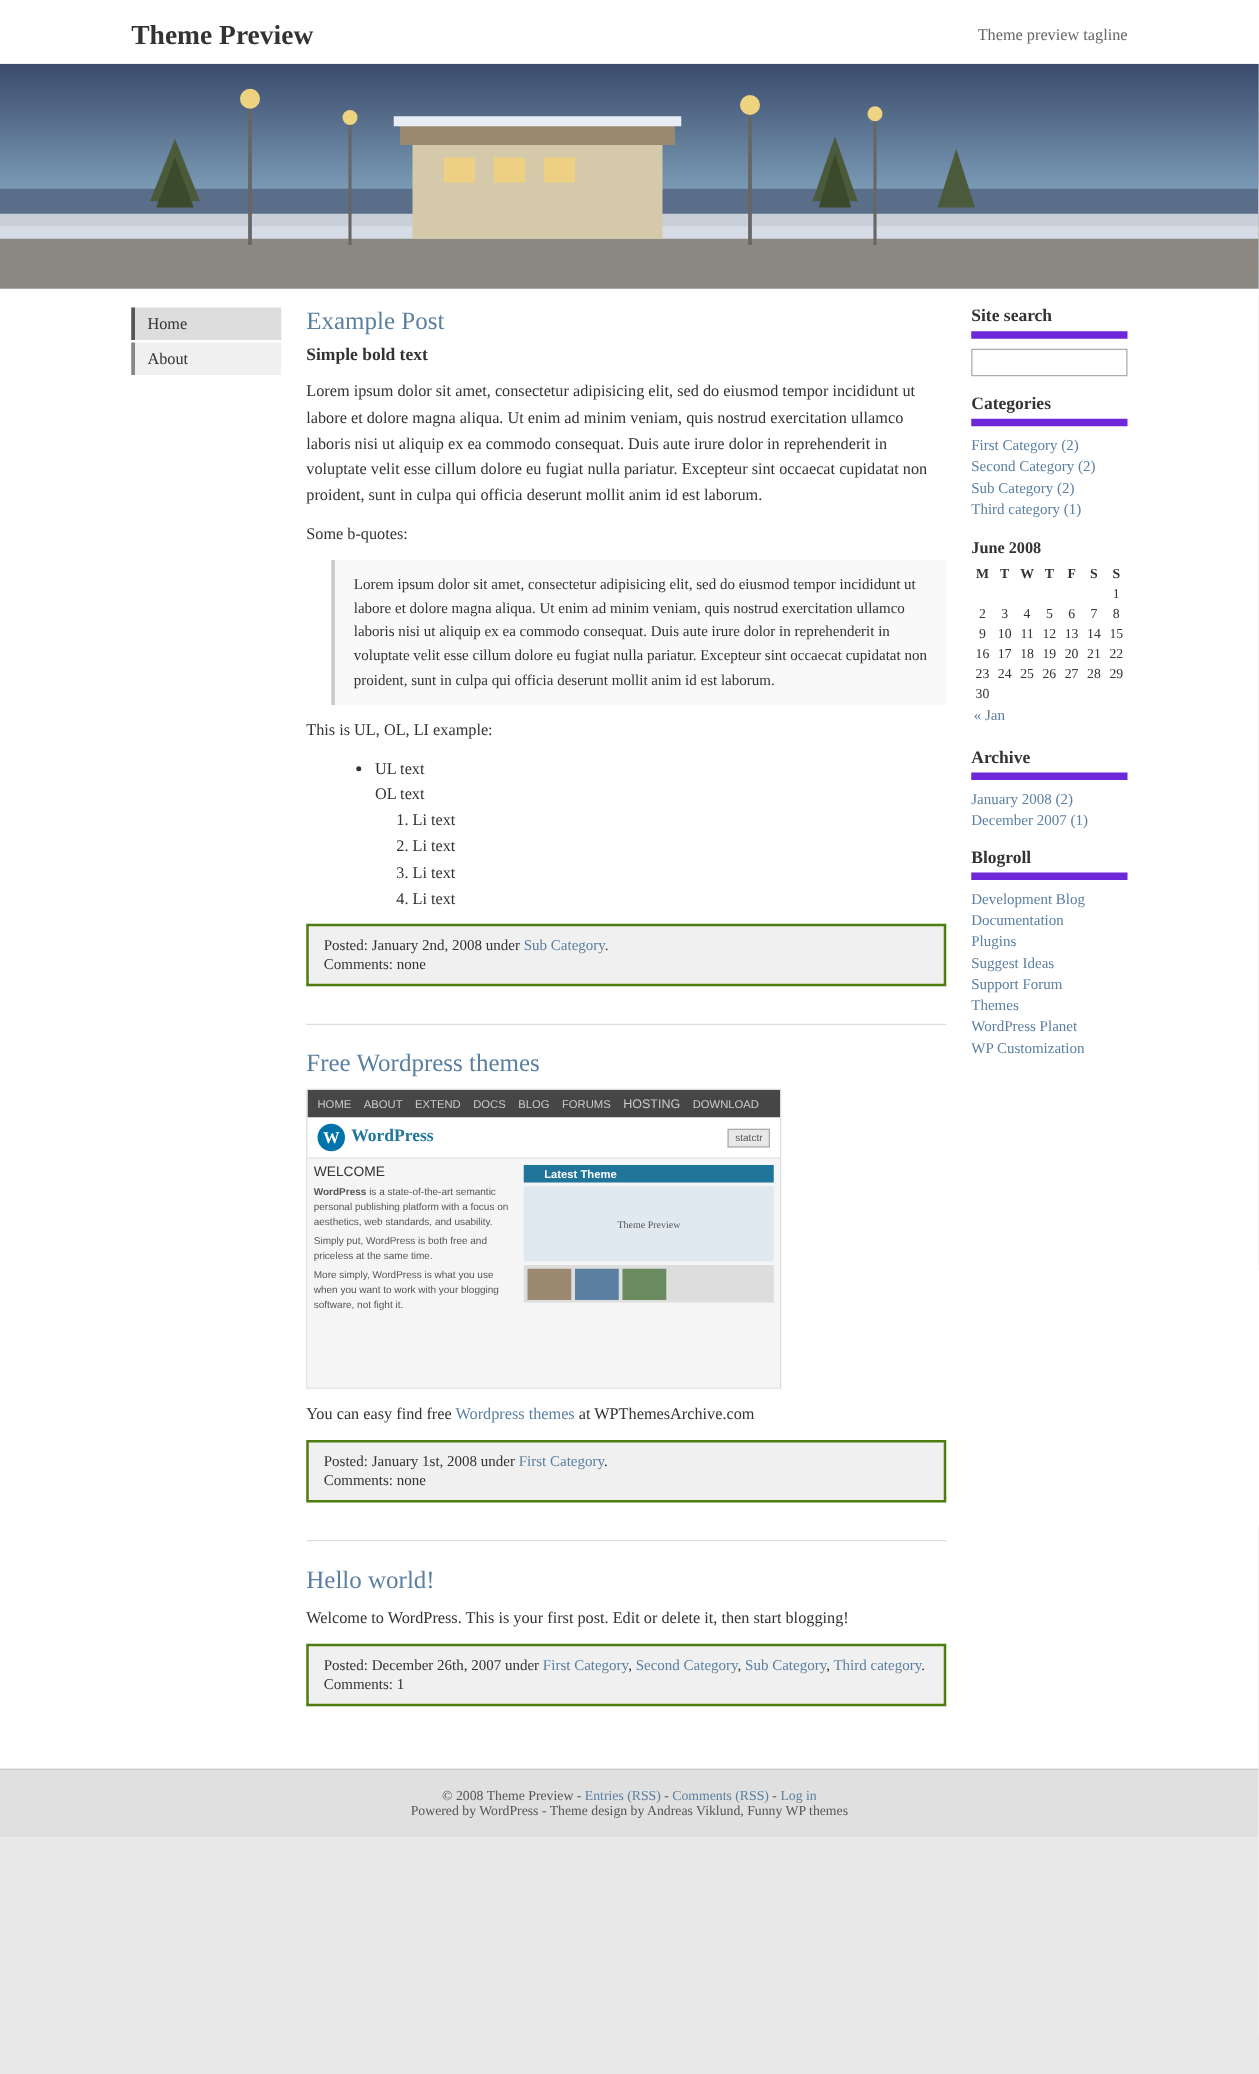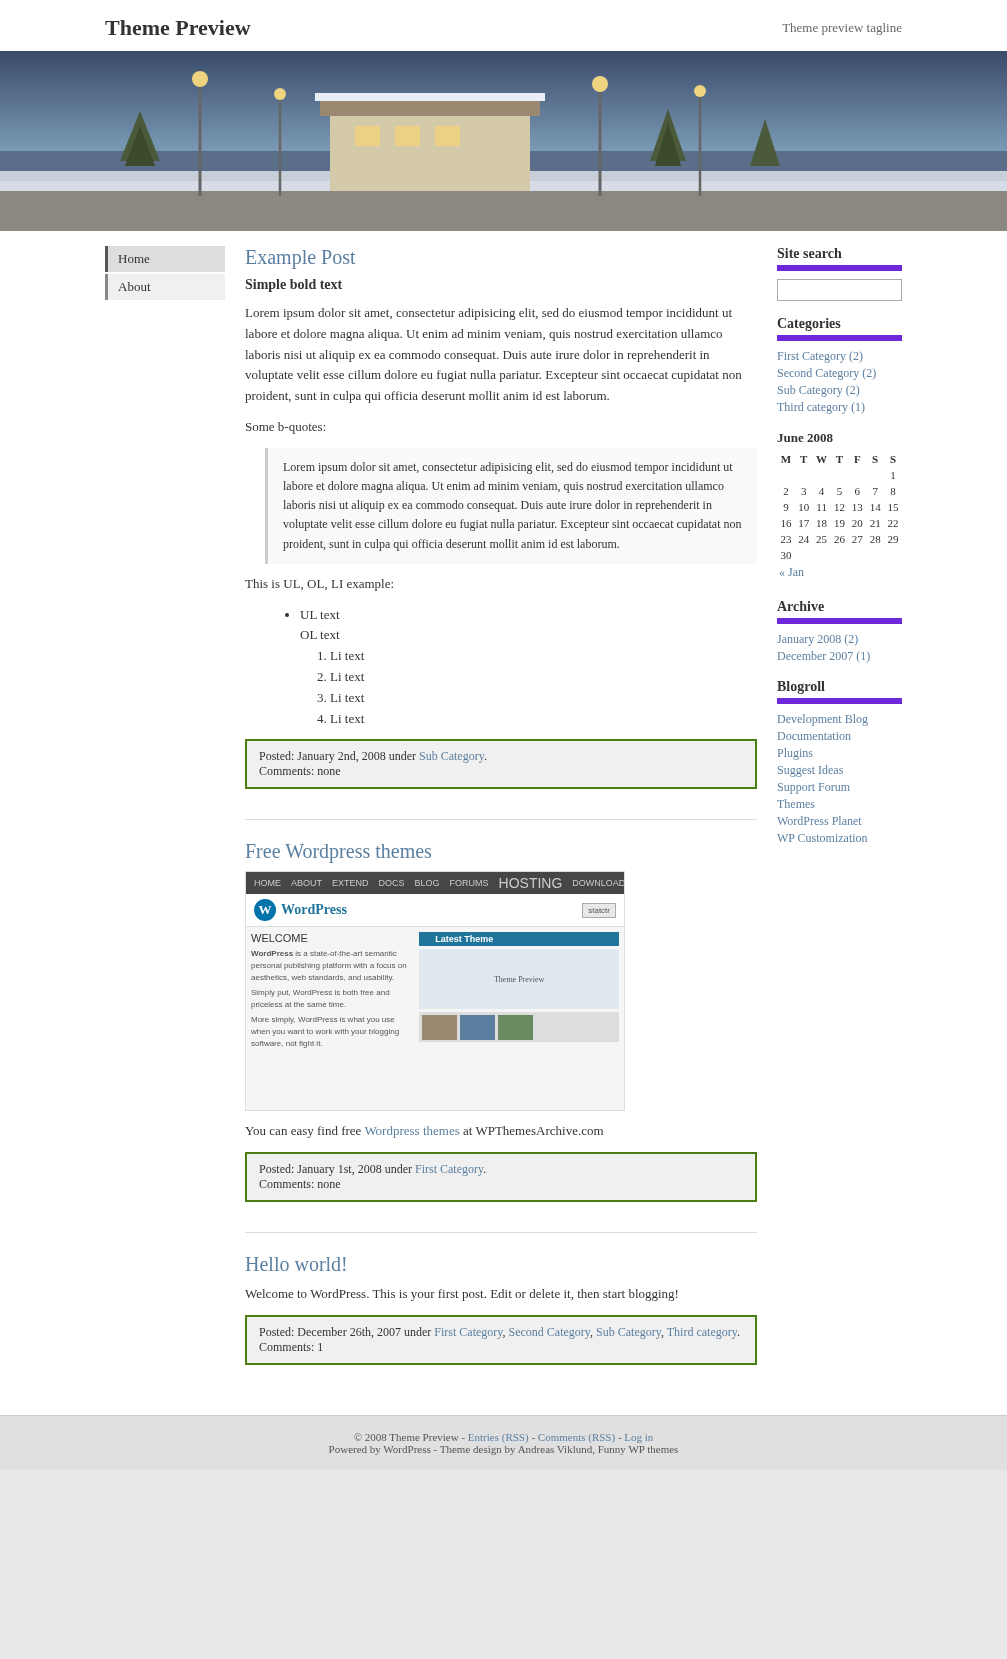--- a/index.html
+++ b/index.html
@@ -161,21 +161,21 @@
 
           <div style="width:100%; height:100%; background:#f0f0f0; display:flex; flex-direction:column;">
 
             <div style="background:#464646; height:22px; display:flex; align-items:center; padding:0 8px; gap:10px;">
               <span style="color:#ccc; font-size:9px; font-family:Arial;">HOME</span>
               <span style="color:#ccc; font-size:9px; font-family:Arial;">ABOUT</span>
               <span style="color:#ccc; font-size:9px; font-family:Arial;">EXTEND</span>
               <span style="color:#ccc; font-size:9px; font-family:Arial;">DOCS</span>
               <span style="color:#ccc; font-size:9px; font-family:Arial;">BLOG</span>
               <span style="color:#ccc; font-size:9px; font-family:Arial;">FORUMS</span>
-              <span style="color:#ccc; font-size:14px; font-family:Arial;">HOSTING</span>
+              <span style="color:#ccc; font-size:10px; font-family:Arial;">HOSTING</span>
               <span style="color:#ccc; font-size:9px; font-family:Arial;">DOWNLOAD</span>
             </div>
 
             <div style="background:#fff; padding:5px 8px; display:flex; align-items:center; border-bottom:1px solid #ddd;">
               <div style="background:#0073aa; width:22px; height:22px; border-radius:50%; display:flex; align-items:center; justify-content:center; color:white; font-weight:bold; font-size:13px; margin-right:5px;">W</div>
               <span style="font-size:14px; font-weight:bold; color:#21759b;">WordPress</span>
               <div style="margin-left:auto; background:#e8e8e8; border:1px solid #aaa; padding:2px 5px; font-size:8px; font-family:Arial; color:#555;">statctr</div>
             </div>
 
             <div style="flex:1; display:flex; background:#f5f5f5; padding:5px; gap:5px; overflow:hidden;">

